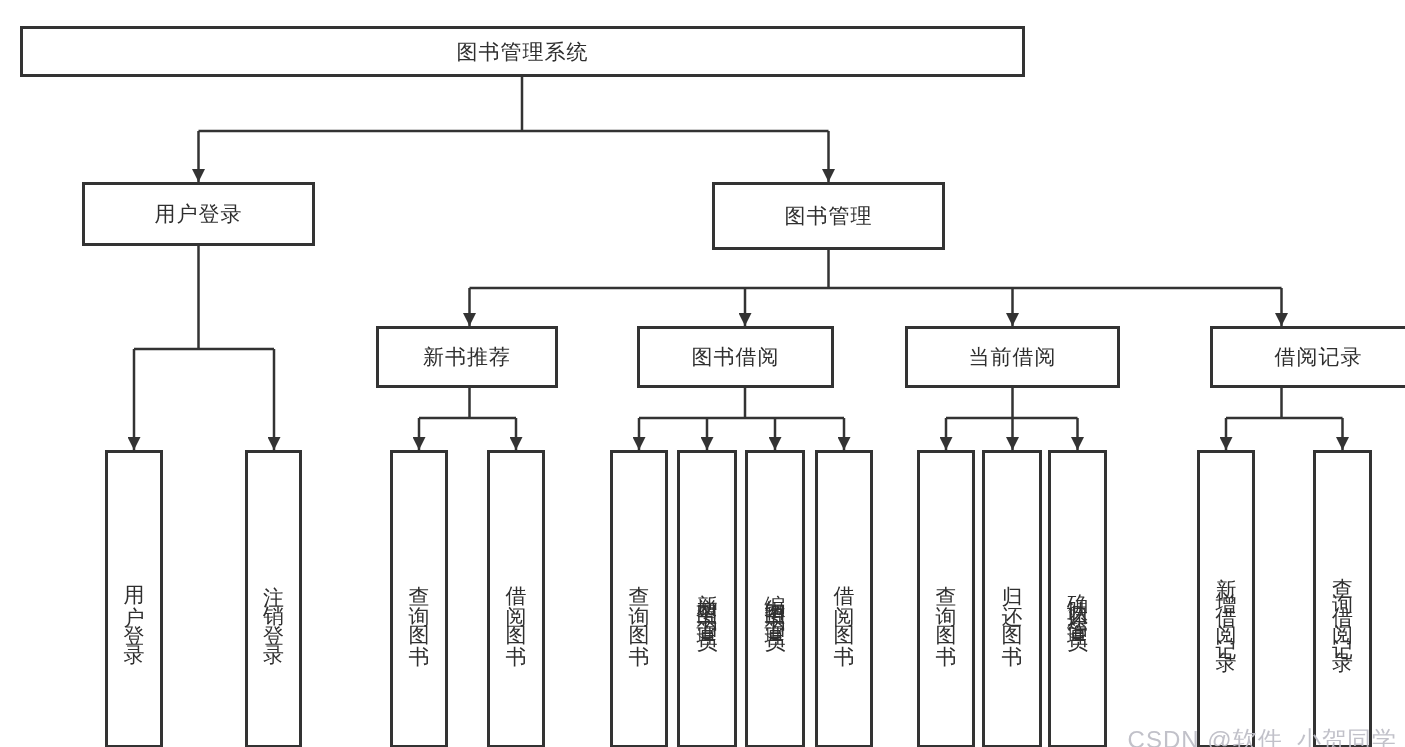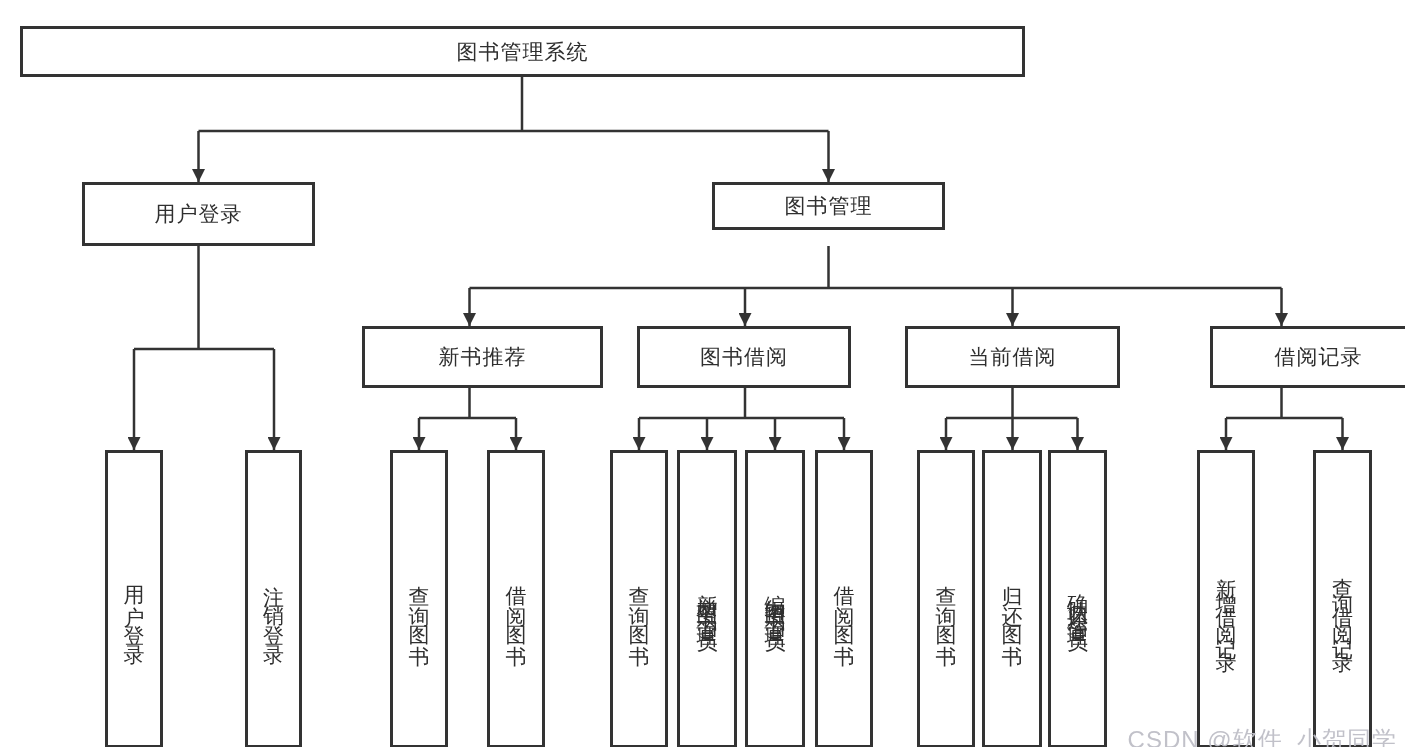--- a/index.html
+++ b/index.html
@@ -32,23 +32,23 @@
     white-space:nowrap;
     font-size:21px;
   }
   .ls4{letter-spacing:0.95em;margin-top:0.95em;}
   .ls6{letter-spacing:0.72em;margin-top:0.72em;}
   .ls9{letter-spacing:0.26em;margin-top:0.26em;}
 
   
   .n-root{left:20px;top:13px;width:1005px;height:51px;}
   .n-l2-0{left:82px;top:169px;width:233px;height:64px;}
-  .n-l2-1{left:712px;top:169px;width:233px;height:48px;}
-  .n-l3-0{left:362px;top:313px;width:241px;height:62px;}
-  .n-l3-1{left:637px;top:313px;width:214px;height:62px;}
+  .n-l2-1{left:712px;top:169px;width:233px;height:68px;}
+  .n-l3-0{left:376px;top:313px;width:182px;height:62px;}
+  .n-l3-1{left:637px;top:313px;width:197px;height:62px;}
   .n-l3-2{left:905px;top:313px;width:215px;height:62px;}
   .n-l3-3{left:1210px;top:313px;width:217px;height:62px;}
   .n-a1{left:105px;top:437px;width:58px;height:298px;}
   .n-a2{left:245px;top:437px;width:57px;height:298px;}
   .n-b1{left:390px;top:437px;width:58px;height:298px;}
   .n-b2{left:487px;top:437px;width:58px;height:298px;}
   .n-c1{left:610px;top:437px;width:58px;height:298px;}
   .n-c2{left:677px;top:437px;width:60px;height:298px;}
   .n-c3{left:745px;top:437px;width:60px;height:298px;}
   .n-c4{left:815px;top:437px;width:58px;height:298px;}

